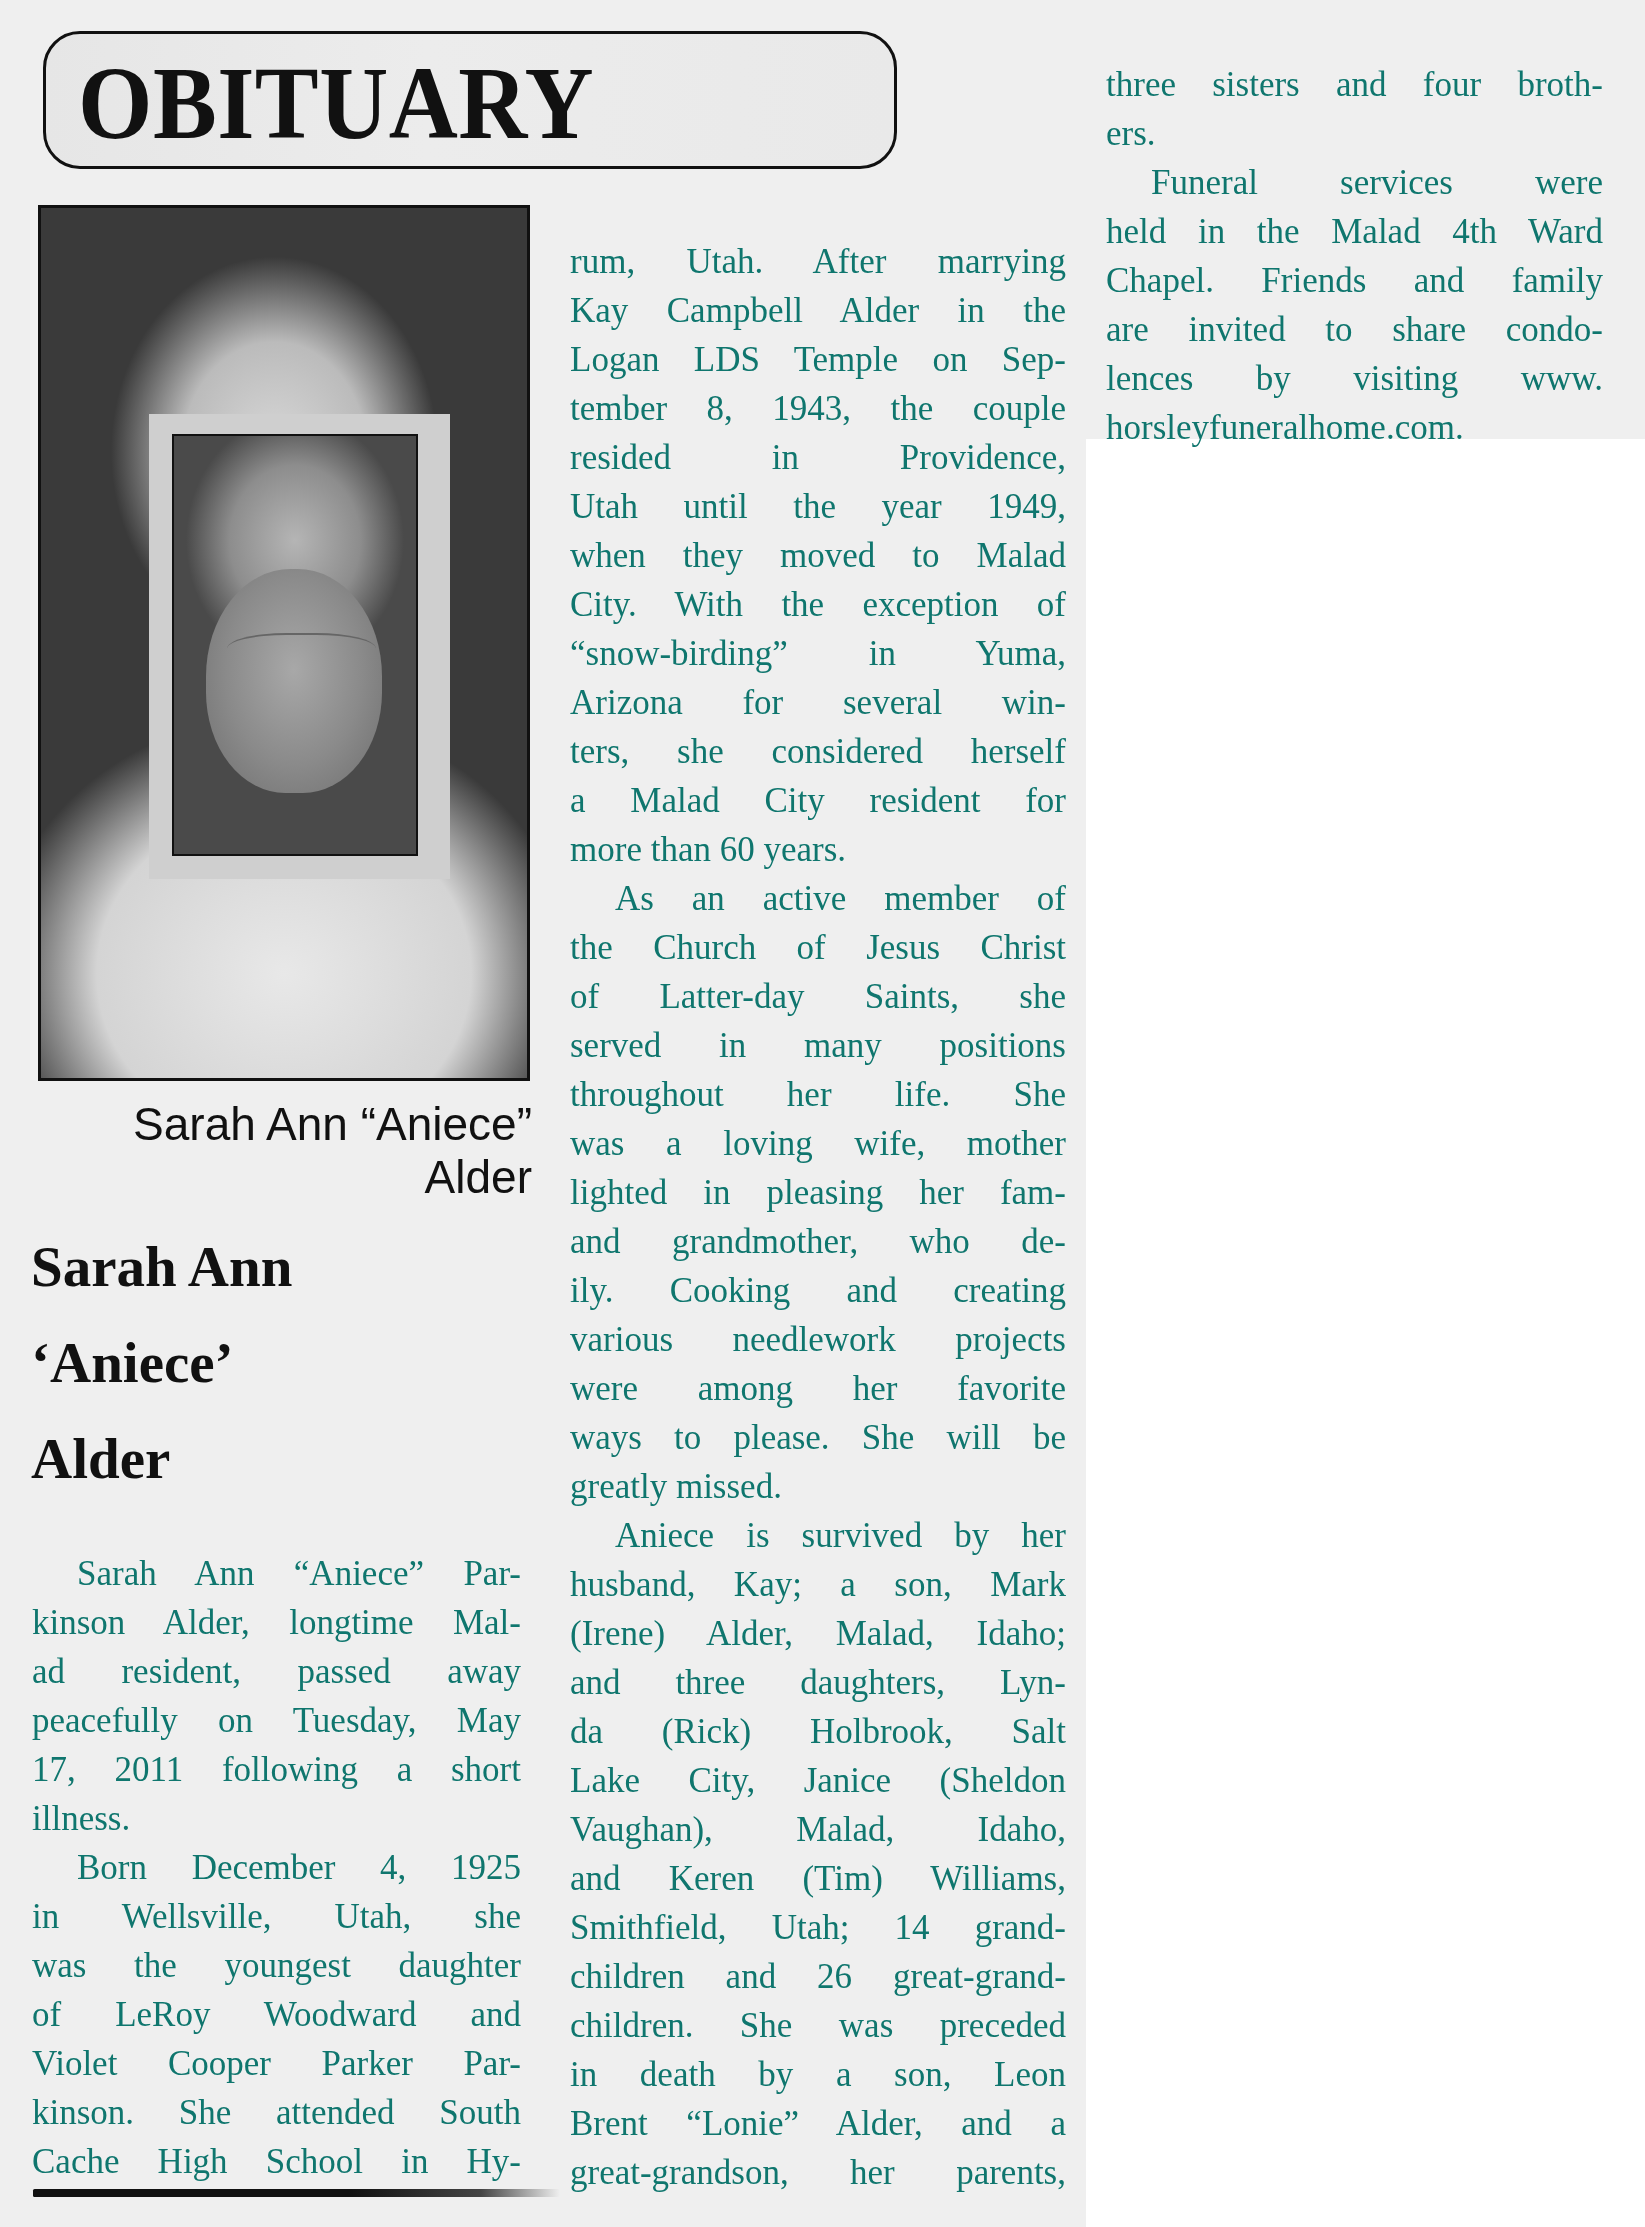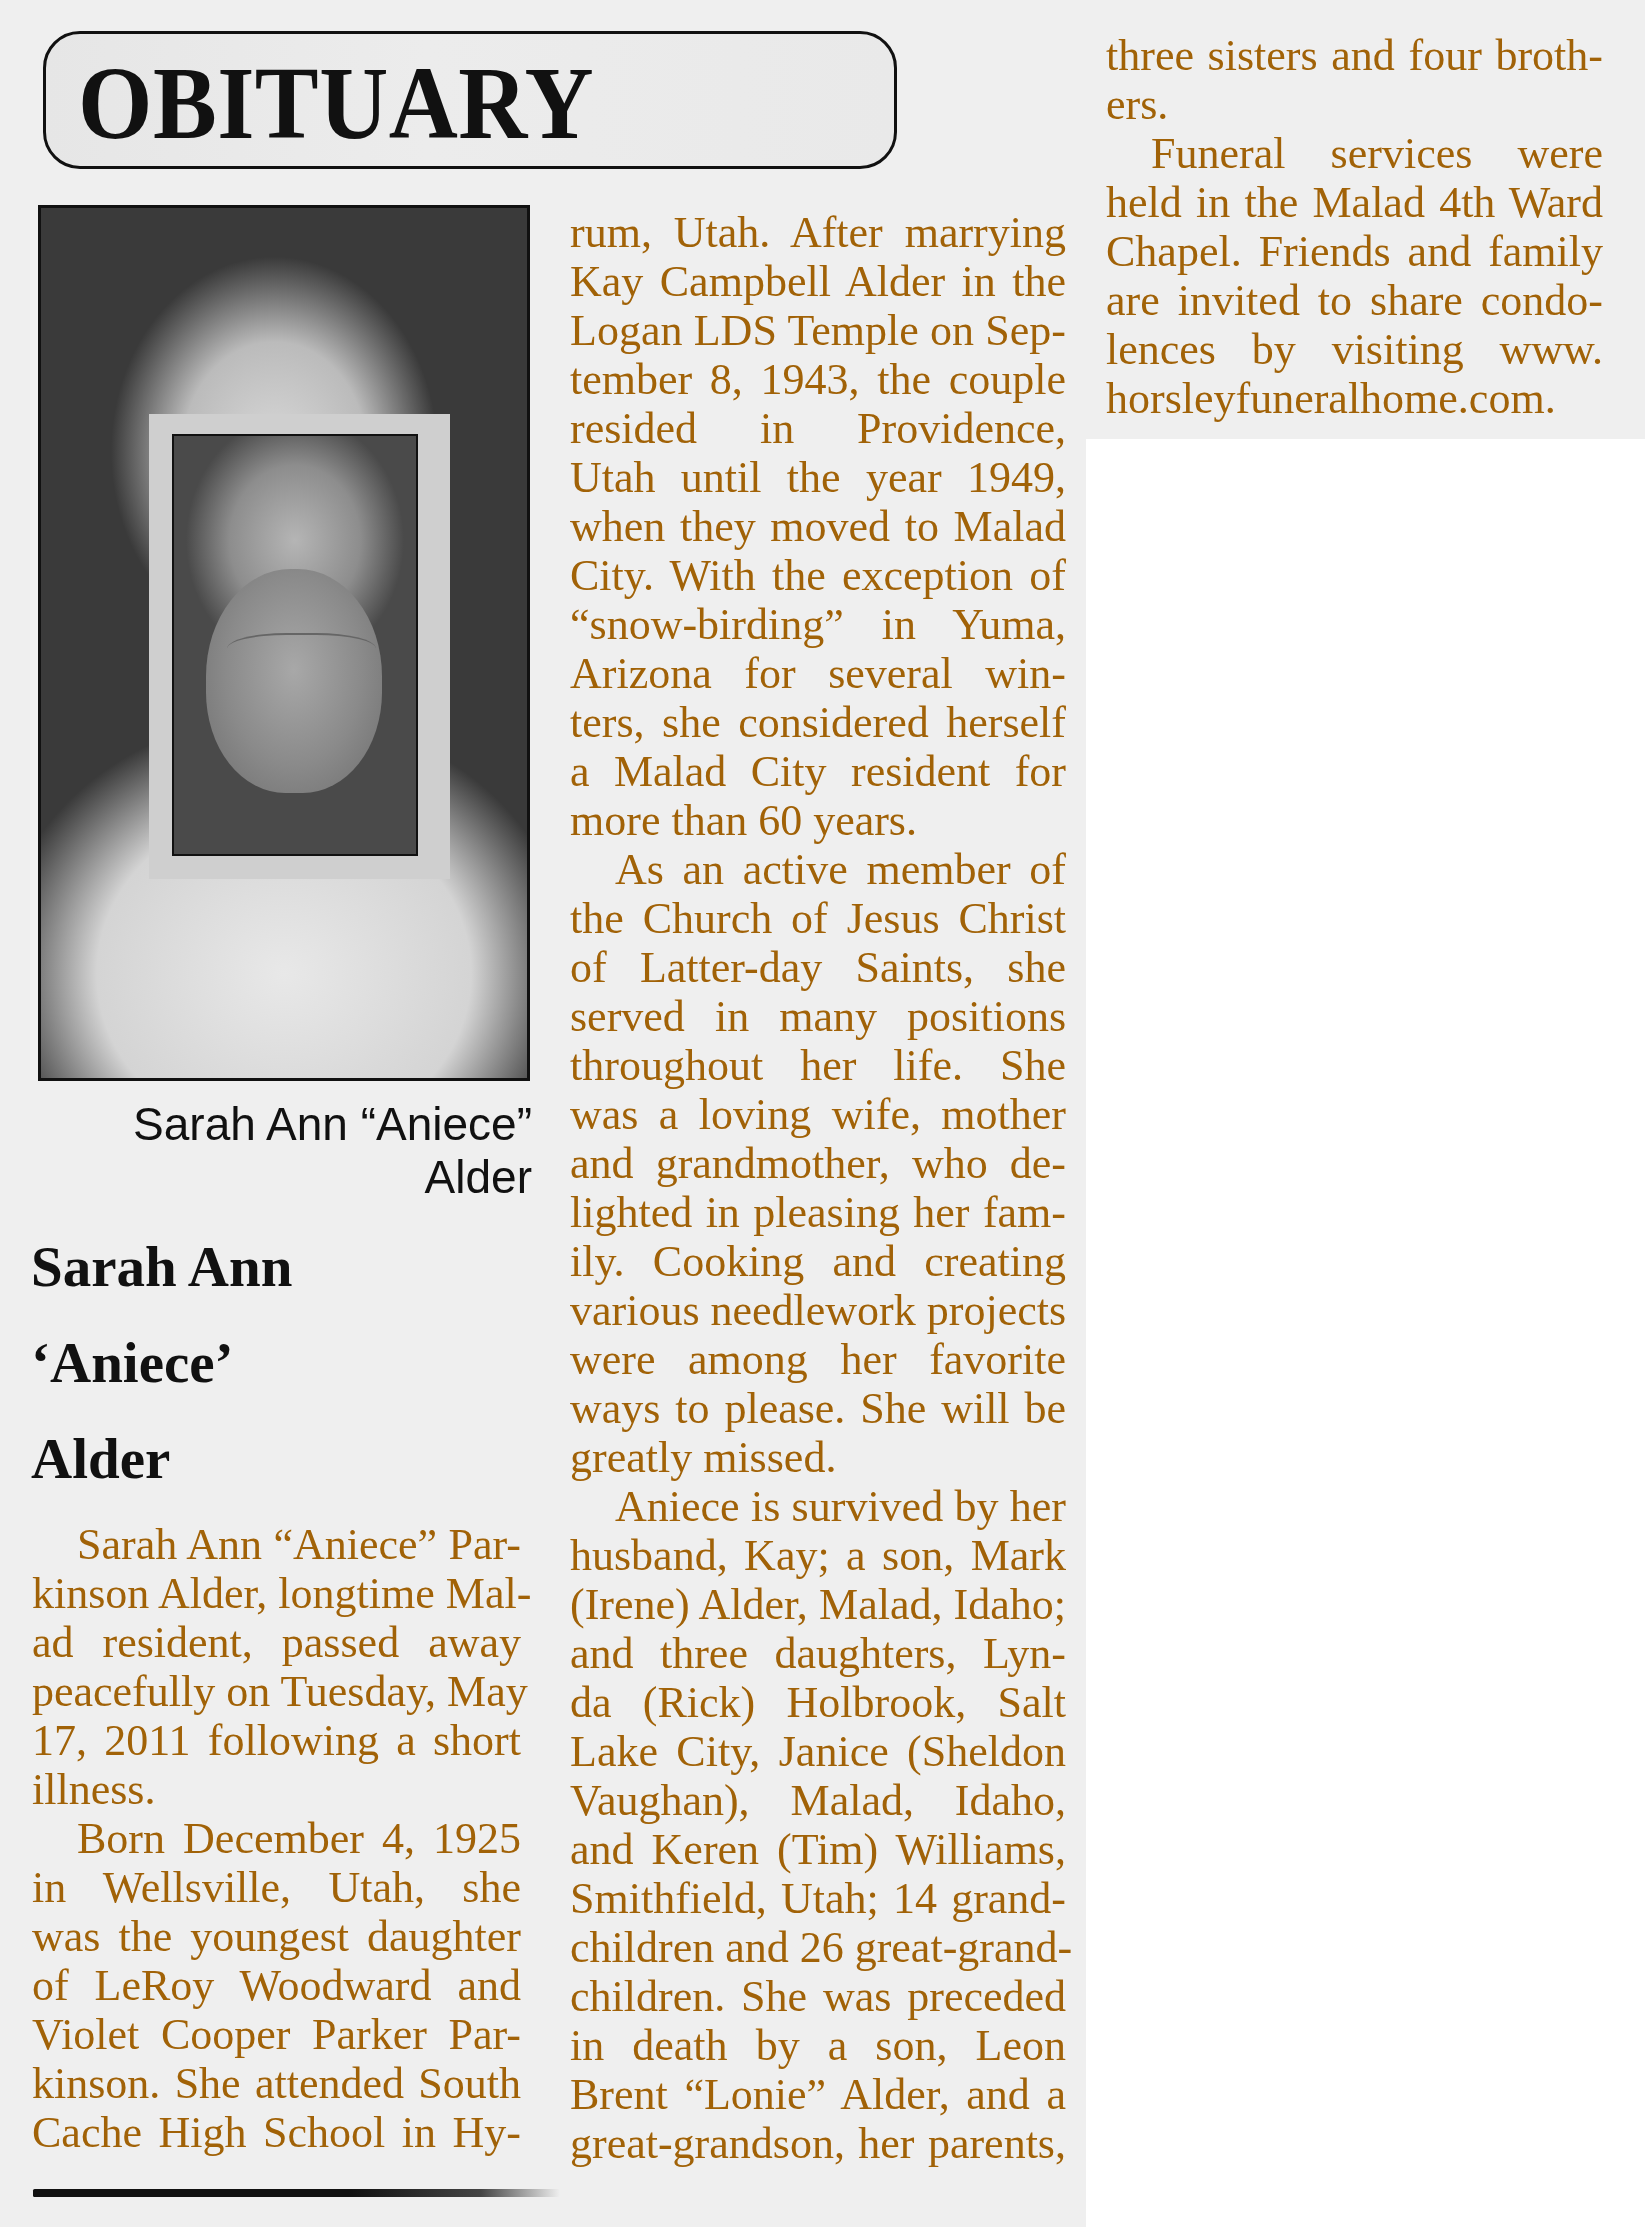--- a/index.html
+++ b/index.html
@@ -74,21 +74,21 @@
     position: absolute; left: 31px; top: 1219px; width: 511px;
     font-family: "Liberation Serif", serif; font-weight: bold;
     font-size: 57px; line-height: 96px; color: #111;
   }
   .headline div { white-space: nowrap; }
 
   
   .col {
     position: absolute;
     font-family: "Liberation Serif", serif;
-    font-size: 44px; line-height: 49px; color: #a16207;
+    font-size: 35px; line-height: 49px; color: #0f766e; margin-top: 29px;
   }
   .col .line {
     display: block; white-space: nowrap;
     text-align: justify; text-align-last: justify;
     height: 49px;
   }
   .col .line.last { text-align-last: left; }
   .col .line.indent { padding-left: 45px; }
   .col-left  { left: 32px;   top: 1520px; width: 489px; }
   .col-mid   { left: 570px; top: 208px;  width: 496px; }
@@ -158,22 +158,22 @@
     <span class="line">Arizona for several win-</span>
     <span class="line">ters, she considered herself</span>
     <span class="line">a Malad City resident for</span>
     <span class="line last">more than 60 years.</span>
     <span class="line indent">As an active member of</span>
     <span class="line">the Church of Jesus Christ</span>
     <span class="line">of Latter-day Saints, she</span>
     <span class="line">served in many positions</span>
     <span class="line">throughout her life. She</span>
     <span class="line">was a loving wife, mother</span>
+    <span class="line">lighted in pleasing her fam-</span>
     <span class="line">and grandmother, who de-</span>
-    <span class="line">lighted in pleasing her fam-</span>
     <span class="line">ily. Cooking and creating</span>
     <span class="line">various needlework projects</span>
     <span class="line">were among her favorite</span>
     <span class="line">ways to please. She will be</span>
     <span class="line last">greatly missed.</span>
     <span class="line indent">Aniece is survived by her</span>
     <span class="line">husband, Kay; a son, Mark</span>
     <span class="line">(Irene) Alder, Malad, Idaho;</span>
     <span class="line">and three daughters, Lyn-</span>
     <span class="line">da (Rick) Holbrook, Salt</span>

